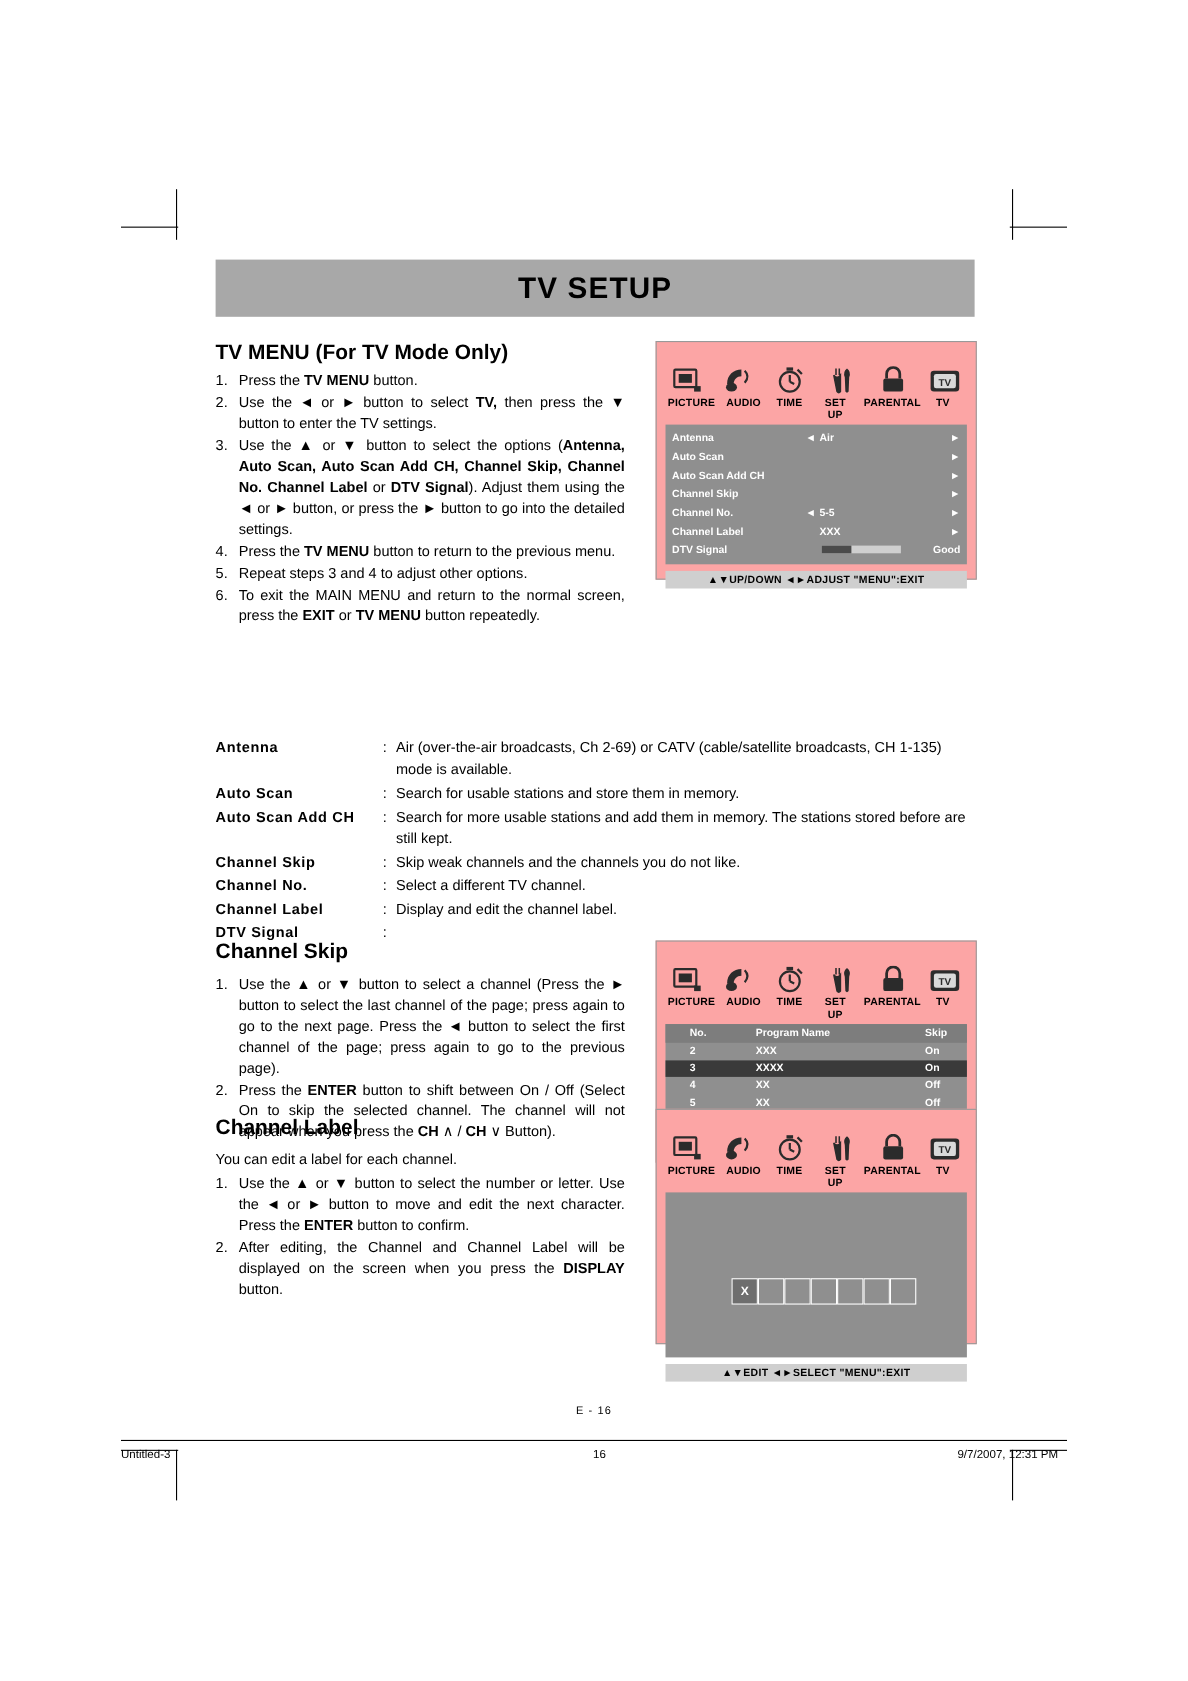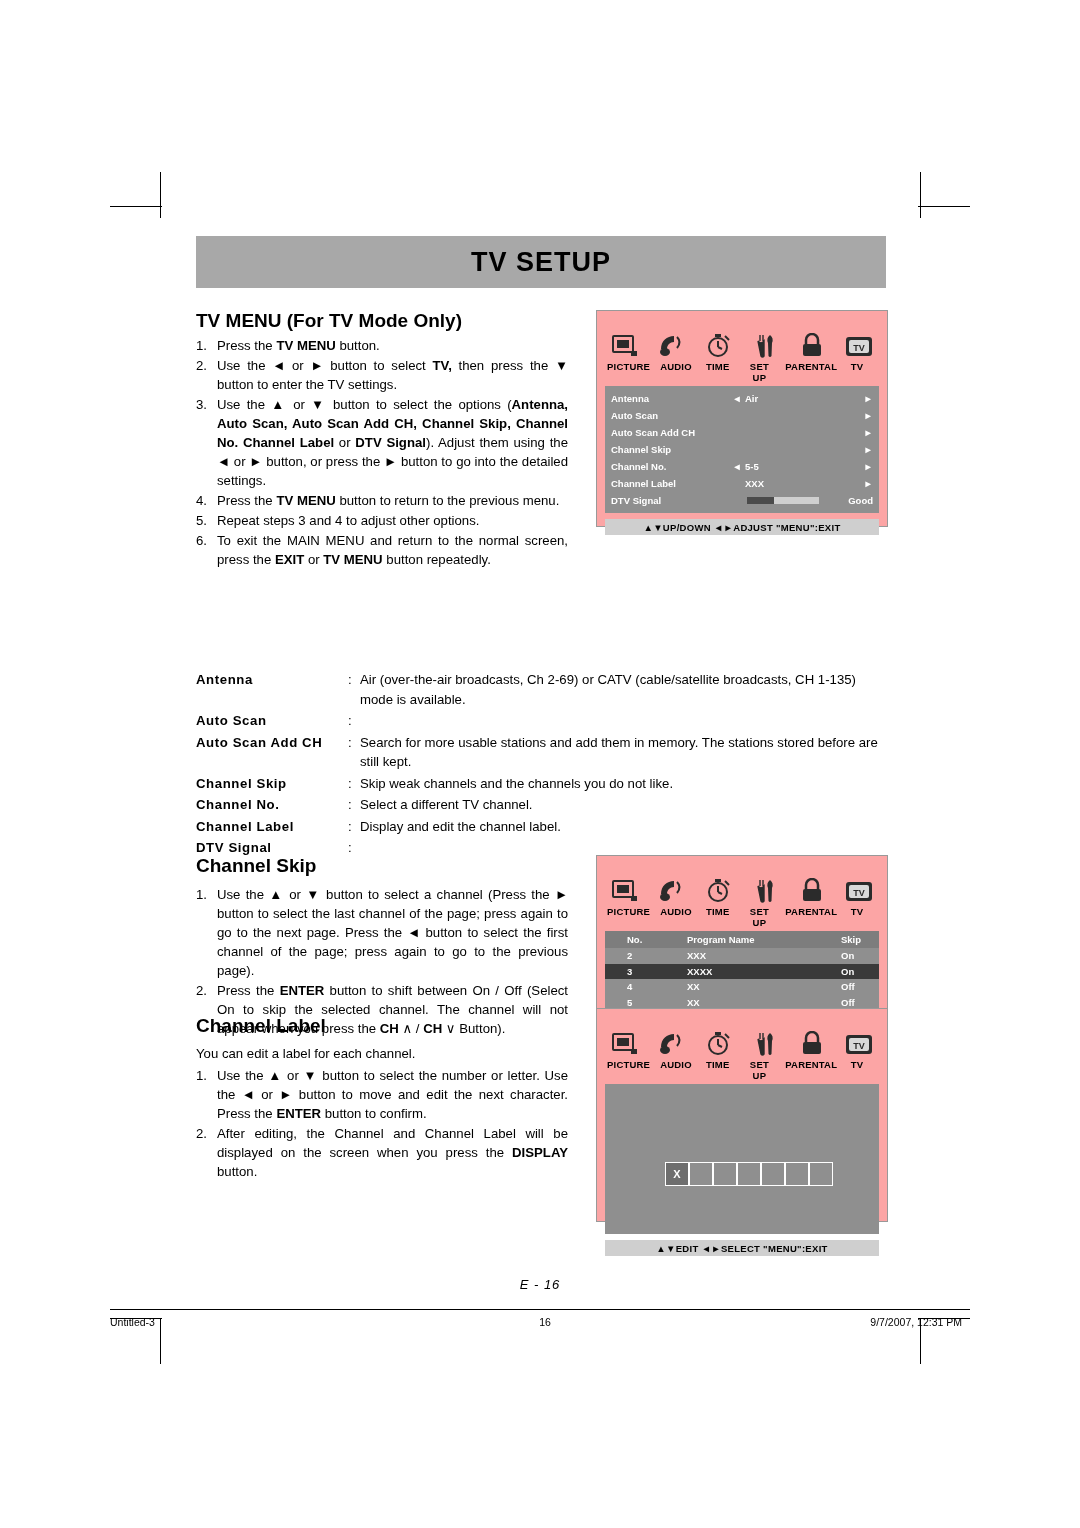--- a/index.html
+++ b/index.html
@@ -77,21 +77,21 @@
   .charbox-wrap{position:absolute;left:60px;top:78px;display:flex;}
   .charbox{width:22px;height:22px;border:1px solid #ffffff;background:#8f8f8f;
     font-size:11px;font-weight:bold;color:#fff;display:flex;align-items:center;justify-content:center;}
   .charbox.first{background:#6e6e6e;}
 
   
   svg{display:block;}
 
   
   .pagenum{position:absolute;left:0;width:1080px;text-align:center;top:1277px;
-    font-size:13px;font-style:italic;letter-spacing:1px;}
+    font-size:10px;letter-spacing:1px;}
   .footline{position:absolute;left:110px;top:1309px;width:860px;height:1px;background:#000;}
   .footrow{position:absolute;top:1316px;left:110px;width:860px;font-size:10.5px;display:flex;align-items:center;}
   .footrow .f1{width:320px;}
   .footrow .f2{width:230px;text-align:center;}
   .footrow .f3{flex:1;text-align:right;padding-right:8px;}
 </style>
 </head>
 <body>
 
 <div class="page">
@@ -235,20 +235,21 @@
 
   <div class="deflist" id="deflist">
       <div class="defrow">
         <div class="defterm">Antenna</div>
         <div class="defcolon">:</div>
         <div class="defdesc">Air (over-the-air broadcasts, Ch 2-69) or CATV (cable/satellite broadcasts, CH 1-135) mode is available.</div>
       </div>
       <div class="defrow">
         <div class="defterm">Auto Scan</div>
         <div class="defcolon">:</div>
+        <div class="defdesc">Search for usable stations and store them in memory.</div>
       </div>
       <div class="defrow">
         <div class="defterm">Auto Scan Add CH</div>
         <div class="defcolon">:</div>
         <div class="defdesc">Search for more usable stations and add them in memory. The stations stored before are still kept.</div>
       </div>
       <div class="defrow">
         <div class="defterm">Channel Skip</div>
         <div class="defcolon">:</div>
         <div class="defdesc">Skip weak channels and the channels you do not like.</div>

